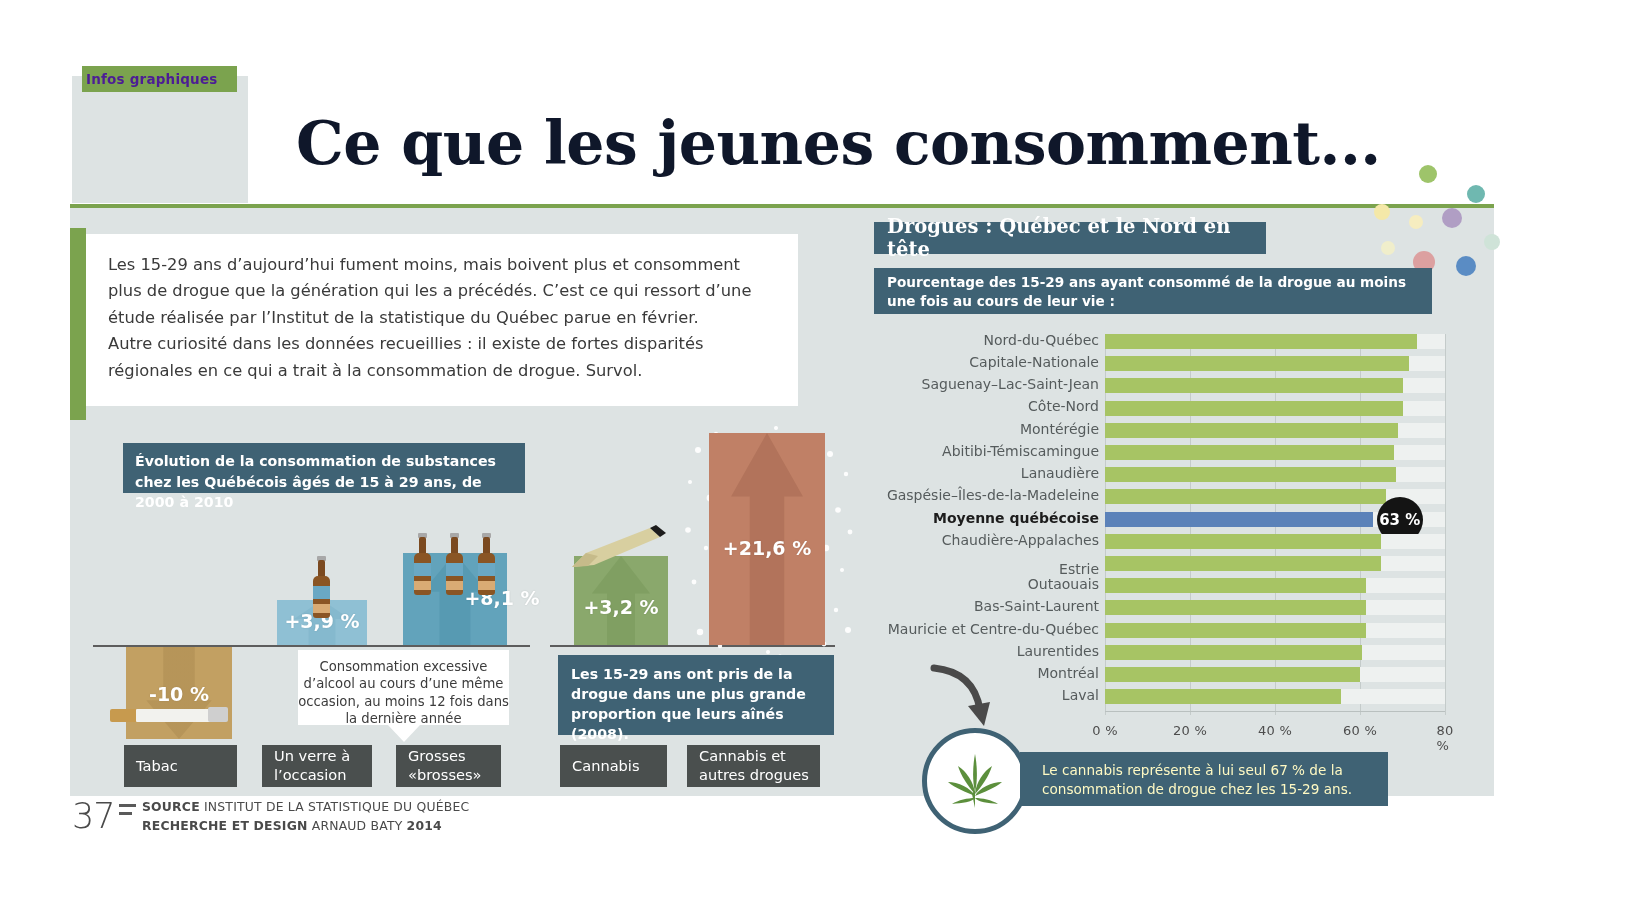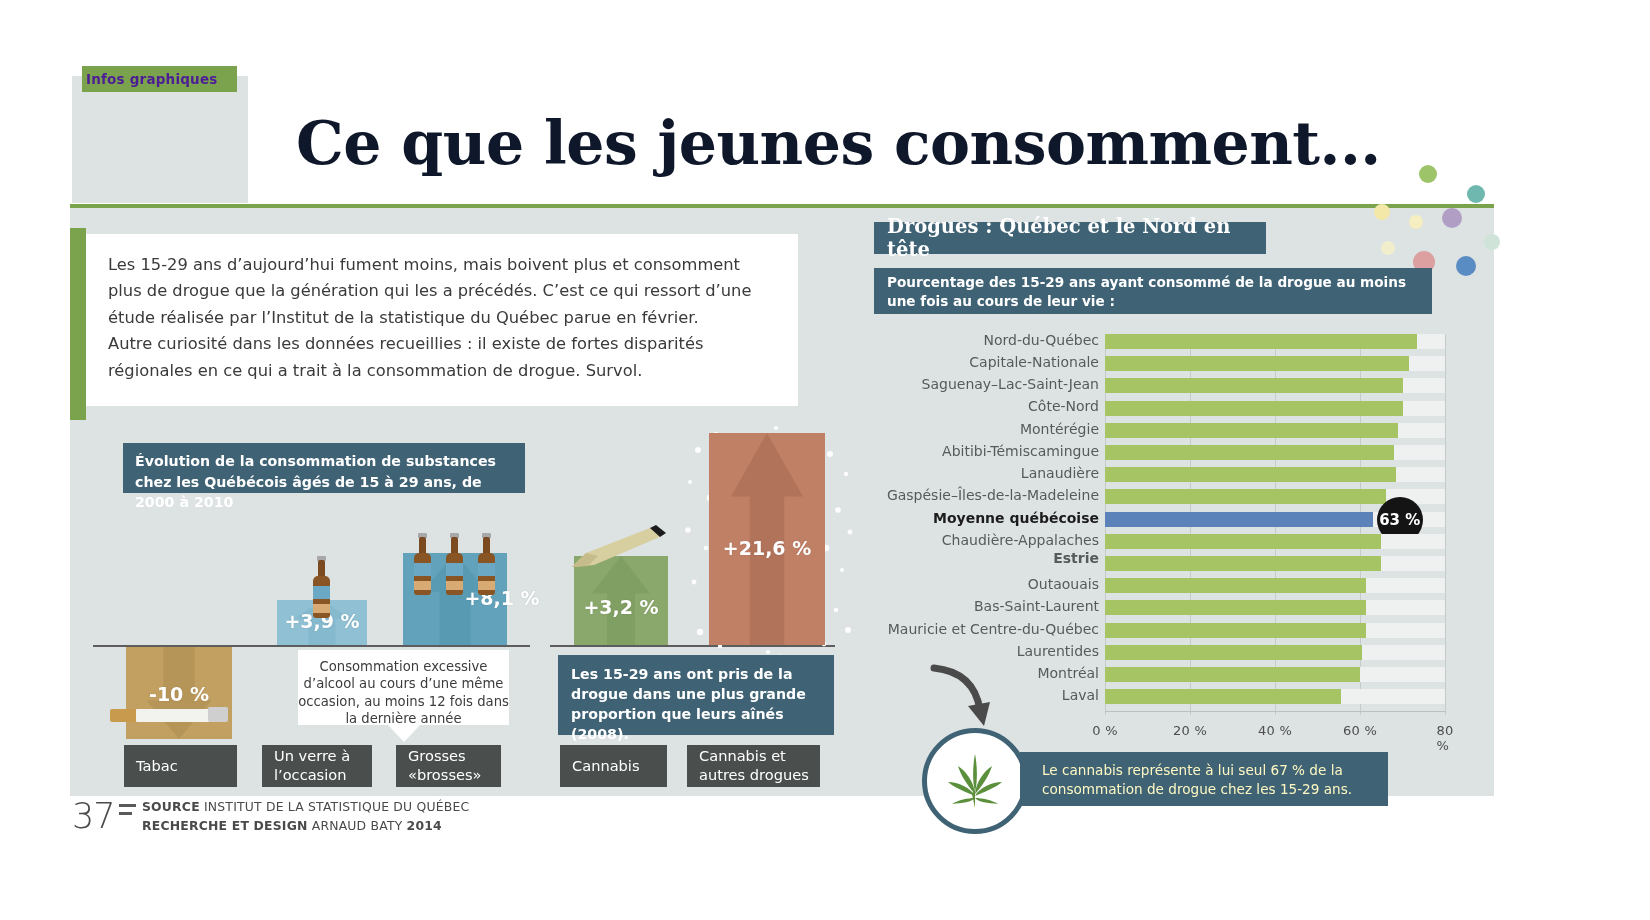--- a/index.html
+++ b/index.html
@@ -401,21 +401,21 @@
       <div class="rowlab" style="left: 0px; width: 225px; top: 157.4px;">Gaspésie–Îles-de-la-Madeleine</div>
       <div class="track" style="left: 231px; top: 181.6px; width: 340px; height: 15px;"></div>
       <div class="bar avg" style="left: 231px; top: 181.6px; width: 267.75px; height: 15px;"></div>
       <div class="rowlab bold" style="left: 0px; width: 225px; top: 179.6px;">Moyenne québécoise</div>
       <div class="badge63" style="left: 502.75px; top: 166.6px;">63 %</div>
       <div class="track" style="left: 231px; top: 203.8px; width: 340px; height: 15px;"></div>
       <div class="bar" style="left: 231px; top: 203.8px; width: 276.25px; height: 15px;"></div>
       <div class="rowlab" style="left: 0px; width: 225px; top: 201.8px;">Chaudière-Appalaches</div>
       <div class="track" style="left: 231px; top: 226px; width: 340px; height: 15px;"></div>
       <div class="bar" style="left: 231px; top: 226px; width: 276.25px; height: 15px;"></div>
-      <div class="rowlab" style="left: 0px; width: 225px; top: 220px; font-weight: bold;">Estrie</div>
+      <div class="rowlab" style="left: 0px; width: 225px; top: 231px;">Estrie</div>
       <div class="track" style="left: 231px; top: 248.2px; width: 340px; height: 15px;"></div>
       <div class="bar" style="left: 231px; top: 248.2px; width: 261.375px; height: 15px;"></div>
       <div class="rowlab" style="left: 0px; width: 225px; top: 246.2px;">Outaouais</div>
       <div class="track" style="left: 231px; top: 270.4px; width: 340px; height: 15px;"></div>
       <div class="bar" style="left: 231px; top: 270.4px; width: 261.375px; height: 15px;"></div>
       <div class="rowlab" style="left: 0px; width: 225px; top: 268.4px;">Bas-Saint-Laurent</div>
       <div class="track" style="left: 231px; top: 292.6px; width: 340px; height: 15px;"></div>
       <div class="bar" style="left: 231px; top: 292.6px; width: 261.375px; height: 15px;"></div>
       <div class="rowlab" style="left: 0px; width: 225px; top: 290.6px;">Mauricie et Centre-du-Québec</div>
       <div class="track" style="left: 231px; top: 314.8px; width: 340px; height: 15px;"></div>

